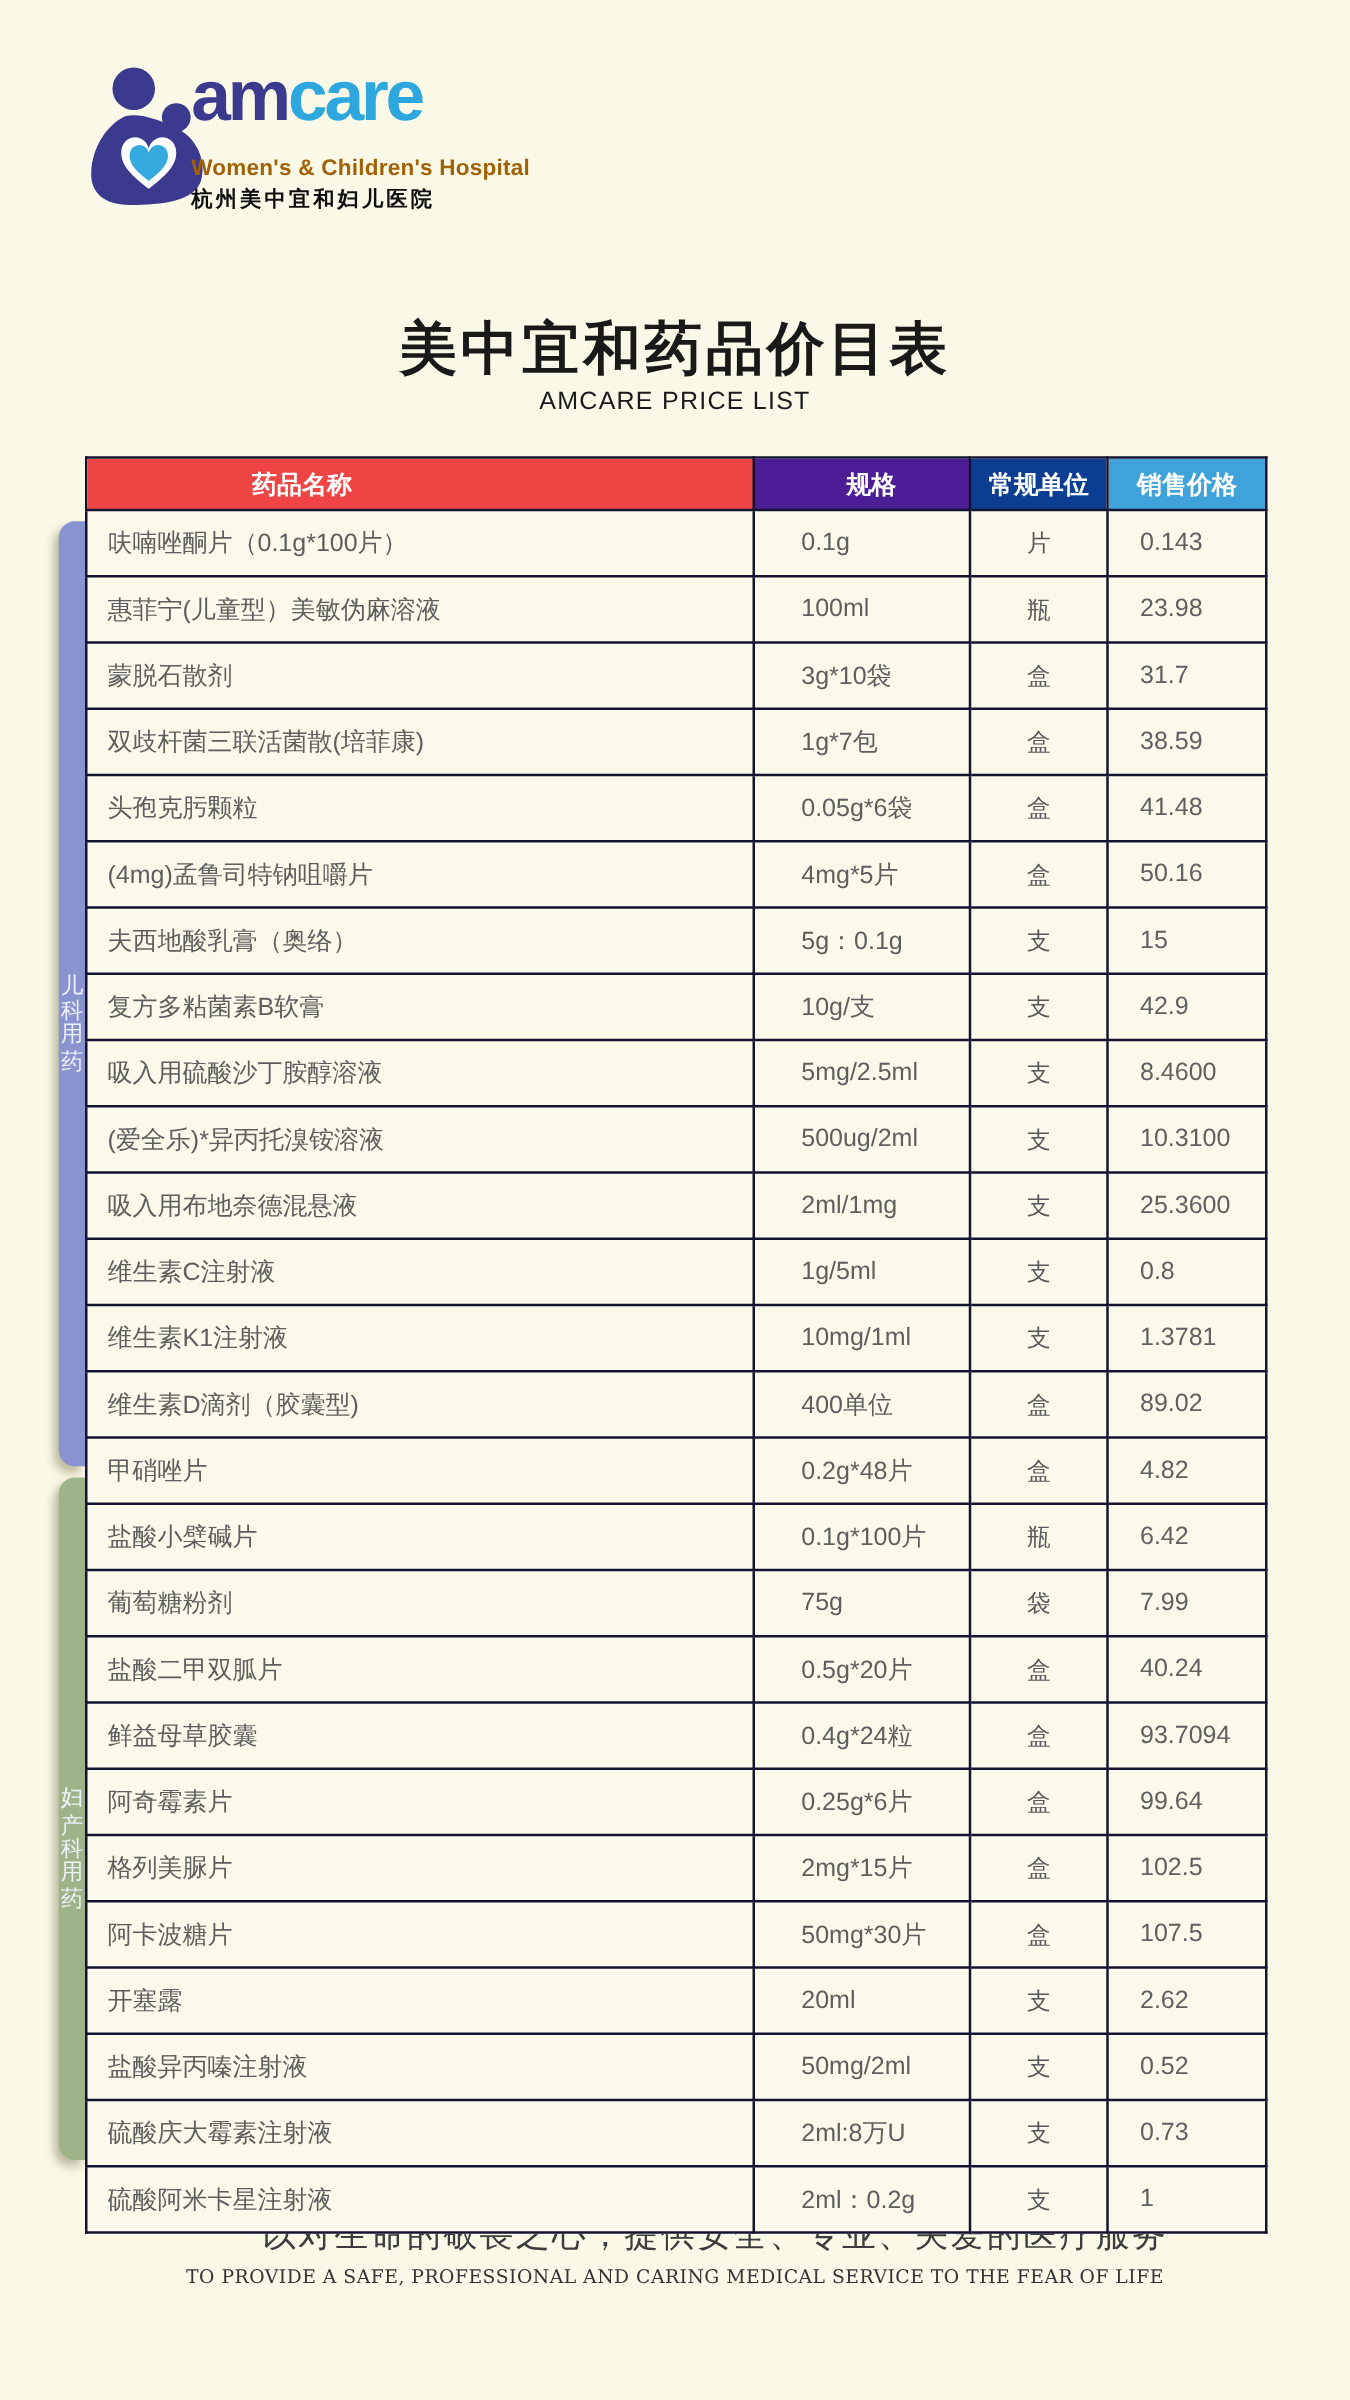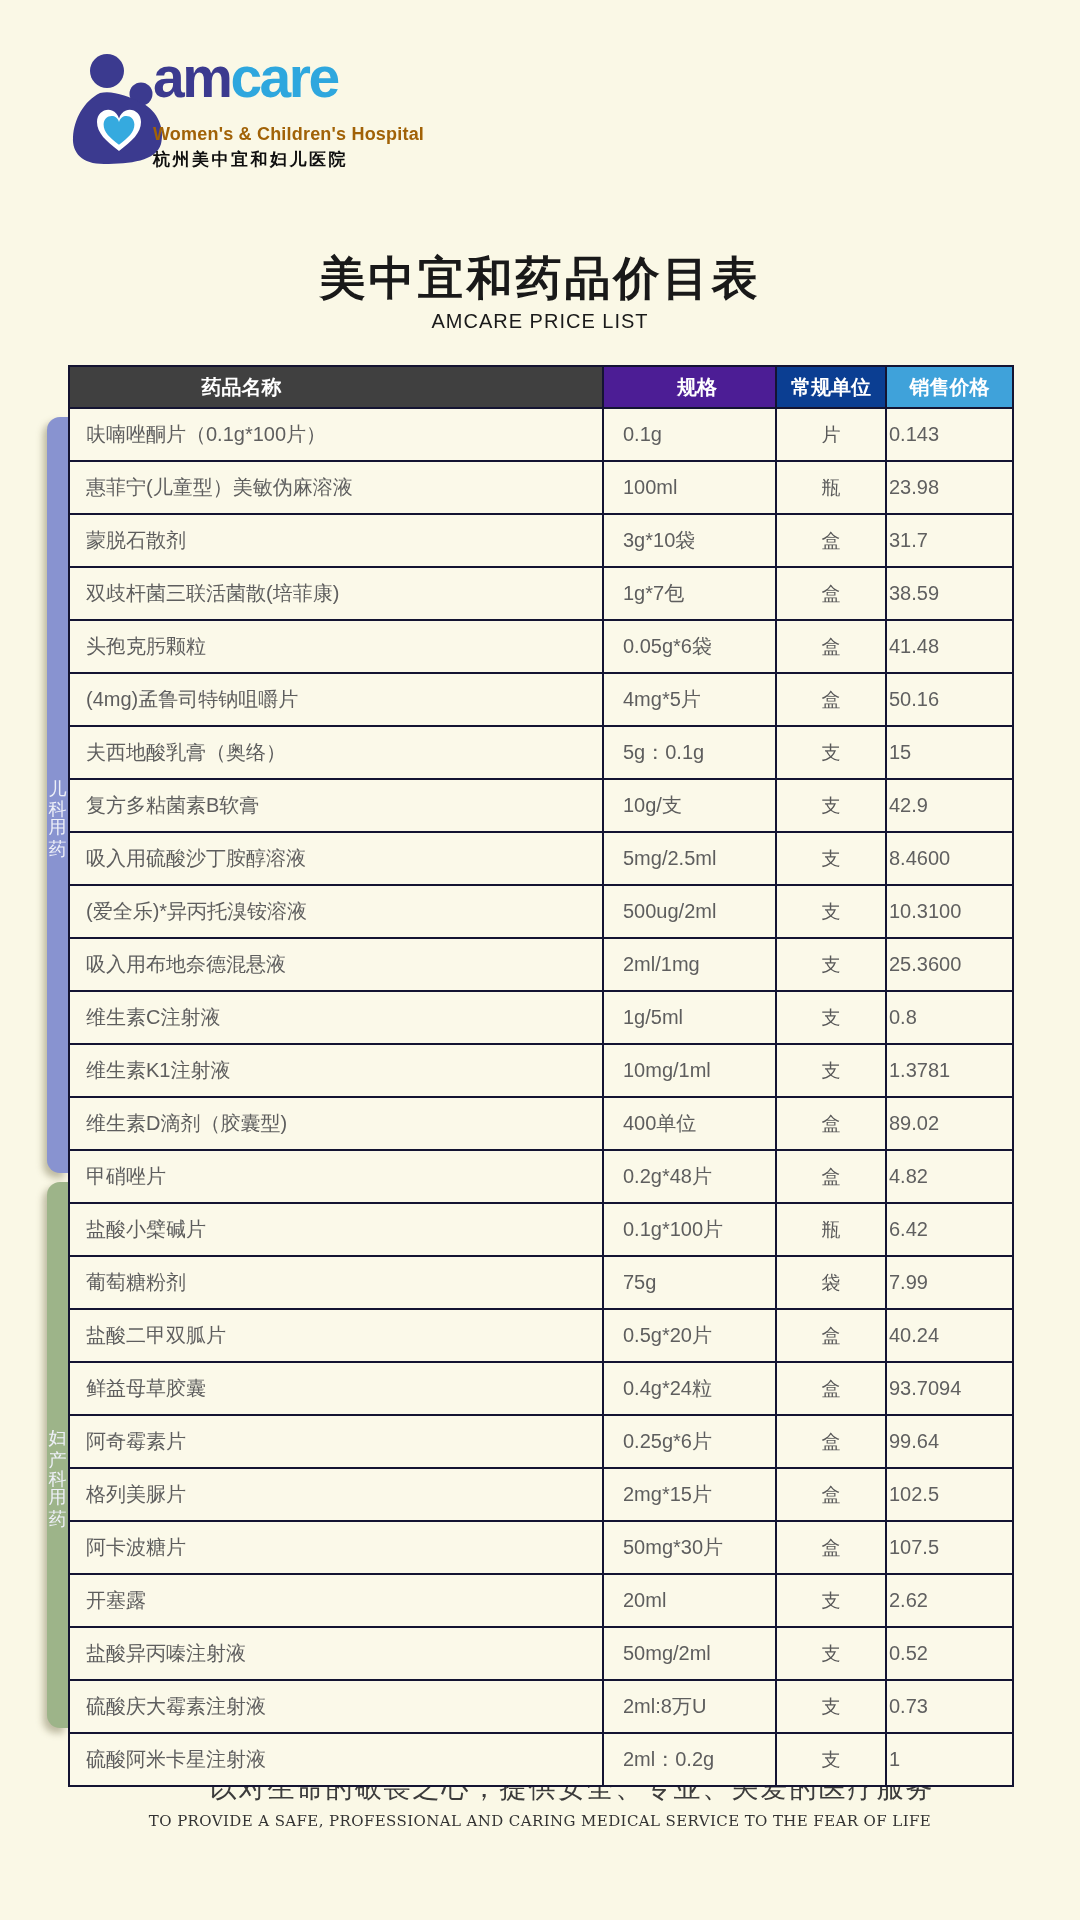--- a/index.html
+++ b/index.html
@@ -22,23 +22,23 @@
   .page-subtitle{position:absolute;top:310px;left:0;width:100%;text-align:center;
     font-size:20px;color:#1a1a1a;letter-spacing:1px;}
   
   .price-table{position:absolute;left:68px;top:365px;width:944px;z-index:2;
     border-collapse:collapse;table-layout:fixed;background:#FBF9E9;}
   .price-table th,.price-table td{border:2px solid #141432;overflow:hidden;white-space:nowrap;}
   .price-table th{height:38px;color:#ffffff;font-size:20px;font-weight:bold;text-align:center;}
   .price-table th.h0{padding-right:190px;}
   .price-table td{height:49px;color:#5E5E5E;font-size:20px;}
   .price-table td.c0{padding-left:16px;text-align:left;}
-  .price-table td.c1{padding-left:19px;text-align:left;}
+  .price-table td.c1{padding-left:37px;text-align:left;}
   .price-table td.c2{text-align:center;font-size:19px;color:#585858;}
-  .price-table td.c3{padding-left:2px;text-align:left;color:#606060;}
+  .price-table td.c3{padding-left:25px;text-align:left;color:#606060;}
   
   .side-bar{position:absolute;left:47px;width:21px;z-index:1;
     border-radius:13px 0 0 13px;display:flex;align-items:center;justify-content:center;
     box-shadow:-4px 5px 7px rgba(100,95,60,0.4);}
   .side-bar .vlabel{writing-mode:vertical-rl;text-orientation:upright;
     color:#EEF0F8;font-size:18px;letter-spacing:20px;margin-bottom:-20px;}
   .bar-pediatric{top:417px;height:756px;}
   .bar-obgyn{top:1182px;height:546px;}
   
   .footer-zh{position:absolute;top:1770px;left:0;width:100%;text-align:center;
@@ -75,21 +75,21 @@
 
 <table class="price-table">
   <colgroup>
     <col style="width:534px">
       <col style="width:173px">
       <col style="width:110px">
       <col style="width:127px">
   </colgroup>
   <thead>
     <tr>
-      <th class="h0" style="background-color: #404040;">药品名称</th>
+      <th class="h0" style="background-color: #ef4444;">药品名称</th>
       <th style="background-color: #4c1d95; padding-left: 16px;">规格</th>
       <th style="background-color: rgb(11, 62, 146);">常规单位</th>
       <th style="background-color: rgb(63, 162, 218);">销售价格</th>
     </tr>
   </thead>
   <tbody id="table-body">
       <tr>
         <td class="c0">呋喃唑酮片（0.1g*100片）</td>
         <td class="c1">0.1g</td>
         <td class="c2">片</td>

